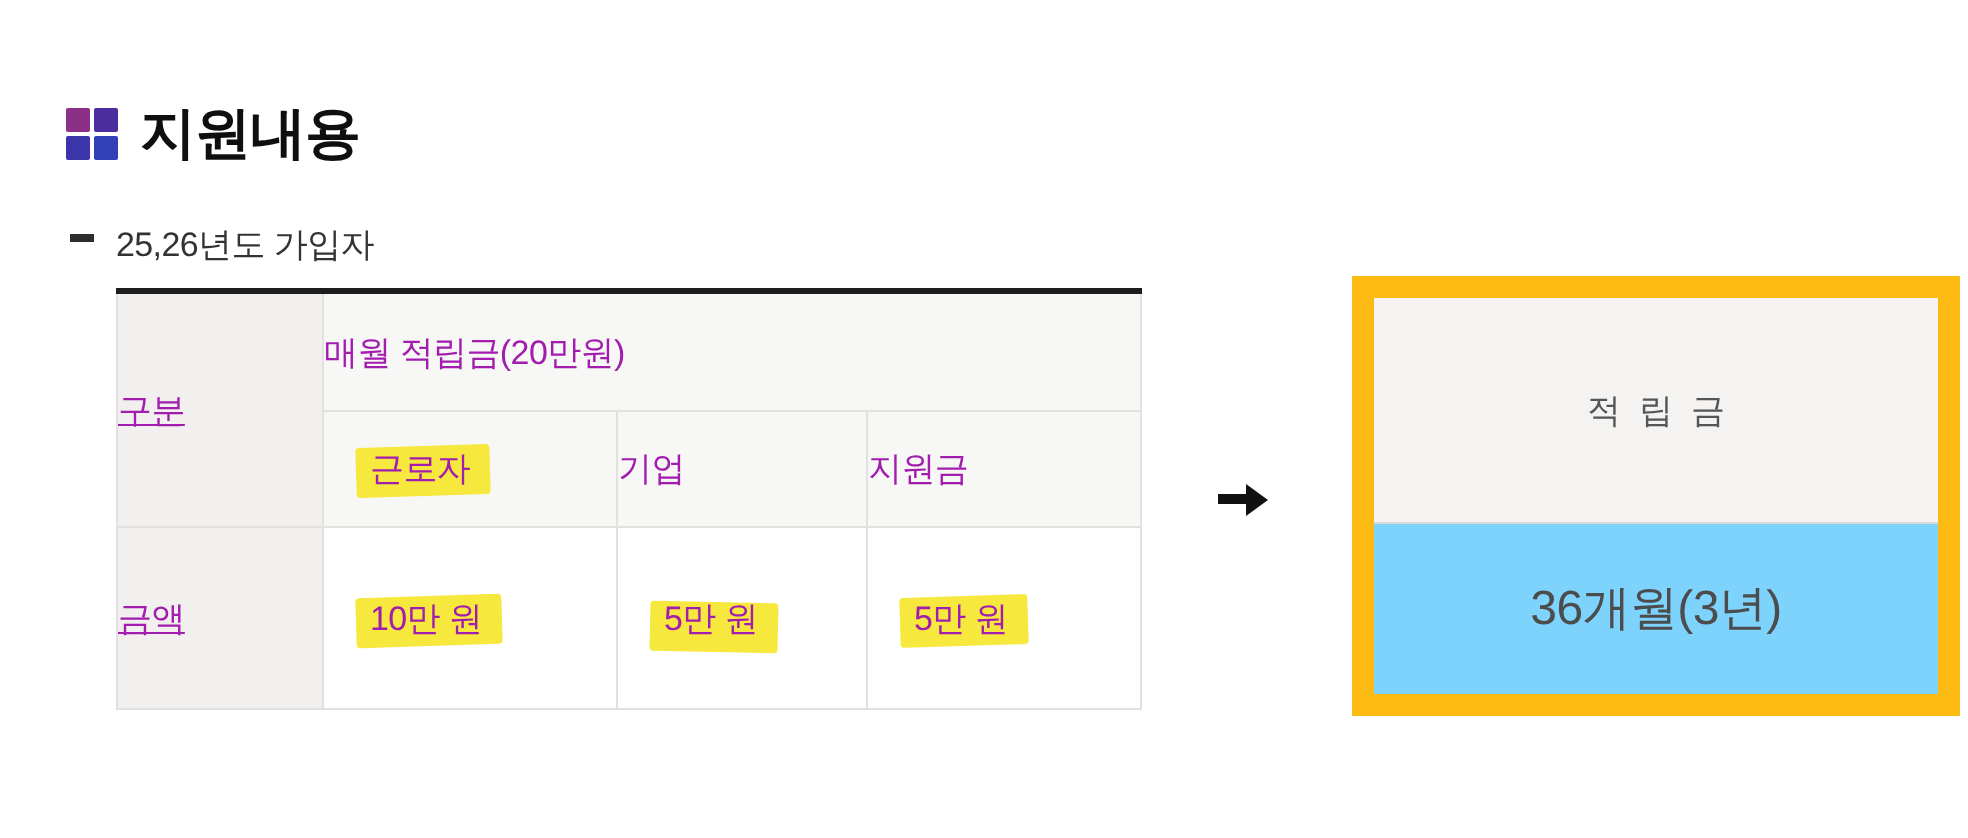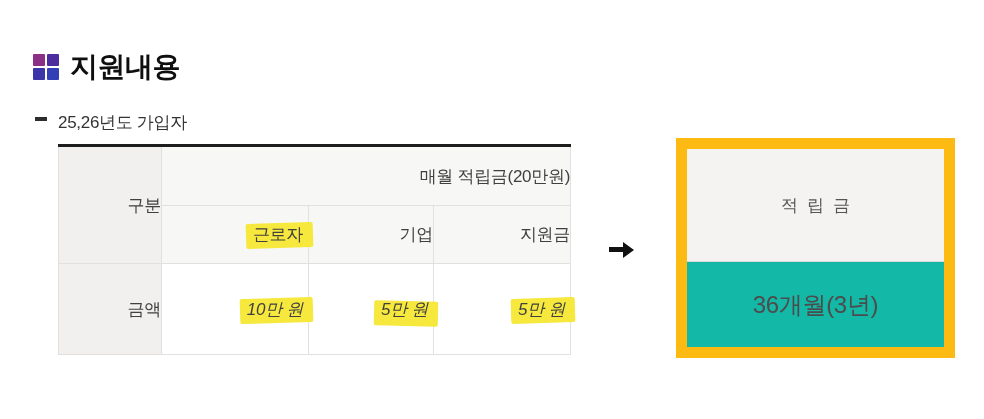--- a/index.html
+++ b/index.html
@@ -19,46 +19,46 @@
   .dash { width:12px; height:4px; background:#2d2d2d; margin-right:11px; margin-top:-6px; }
   .subtitle-text { font-size:17px; color:#333333; letter-spacing:-0.3px; }
 
   
   table.grid {
     position:absolute; left:58px; top:144px; width:512px;
     border-collapse:collapse; table-layout:fixed;
     border-top:3px solid #1d1d1d;
   }
   table.grid th, table.grid td {
-    border:1px solid #e2e1df; text-align:right; vertical-align:middle;
-    font-size:17px; font-weight:400; color:#404040; letter-spacing:-0.3px; padding:0;
+    border:1px solid #e2e1df; text-align:left; vertical-align:middle;
+    font-size:17px; font-weight:400; color:#a21caf; letter-spacing:-0.3px; padding:0;
   }
   tr.r1 th { height:58px; }
   tr.r2 th { height:57px; }
   tr.r3 td { height:90px; }
   .cell-hdr { background:#f7f7f5; }
-  .cell-side { background:#f1f0ee; }
-  .cell-body { background:#ffffff;font-style:italic; }
+  .cell-side { background:#f1f0ee;text-decoration:underline; }
+  .cell-body { background:#ffffff; }
 
   
   .hl { position:relative; display:inline-block; padding:1px 5px;margin-left:18px; }
   .hl .mark { position:absolute; left:-2px; right:-5px; top:1px; bottom:-1px; transform:rotate(-1.8deg); border-radius:2px; }
   .hl.alt .mark { transform:rotate(1.2deg); top:4px; bottom:-4px; }
   .hl .txt { position:relative; z-index:1; }
 
   
   .arrow { position:absolute; left:609px; top:242px; width:26px; height:16px; }
   .arrow .stem { position:absolute; left:0; top:5px; width:15px; height:5px; background:#111111; }
   .arrow .head { position:absolute; left:14px; top:0; width:0; height:0;
     border-top:8px solid transparent; border-bottom:8px solid transparent; border-left:11px solid #111111; }
 
   
   .result-box {
-    position:absolute; left:676px; top:138px; width:279px; height:220px;
-    box-sizing:border-box; border:11px solid #fcba12; background:#14b8a6;
+    position:absolute; left:676px; top:138px; width:304px; height:220px;
+    box-sizing:border-box; border:11px solid #fcba12; background:#7dd3fc;
   }
   .rb-top {
     height:113px; box-sizing:border-box; background:#f4f3f1; border-bottom:1px solid #d9d9d9;
     display:flex; align-items:center; justify-content:center;
     font-size:17px; color:#555555; letter-spacing:9px; padding-left:9px;
   }
   .rb-bottom {
     height:calc(100% - 113px); display:flex; flex-direction:column;
     align-items:center; justify-content:center;
     font-size:24px; color:#4c4c4c; line-height:31px; letter-spacing:-0.3px;

